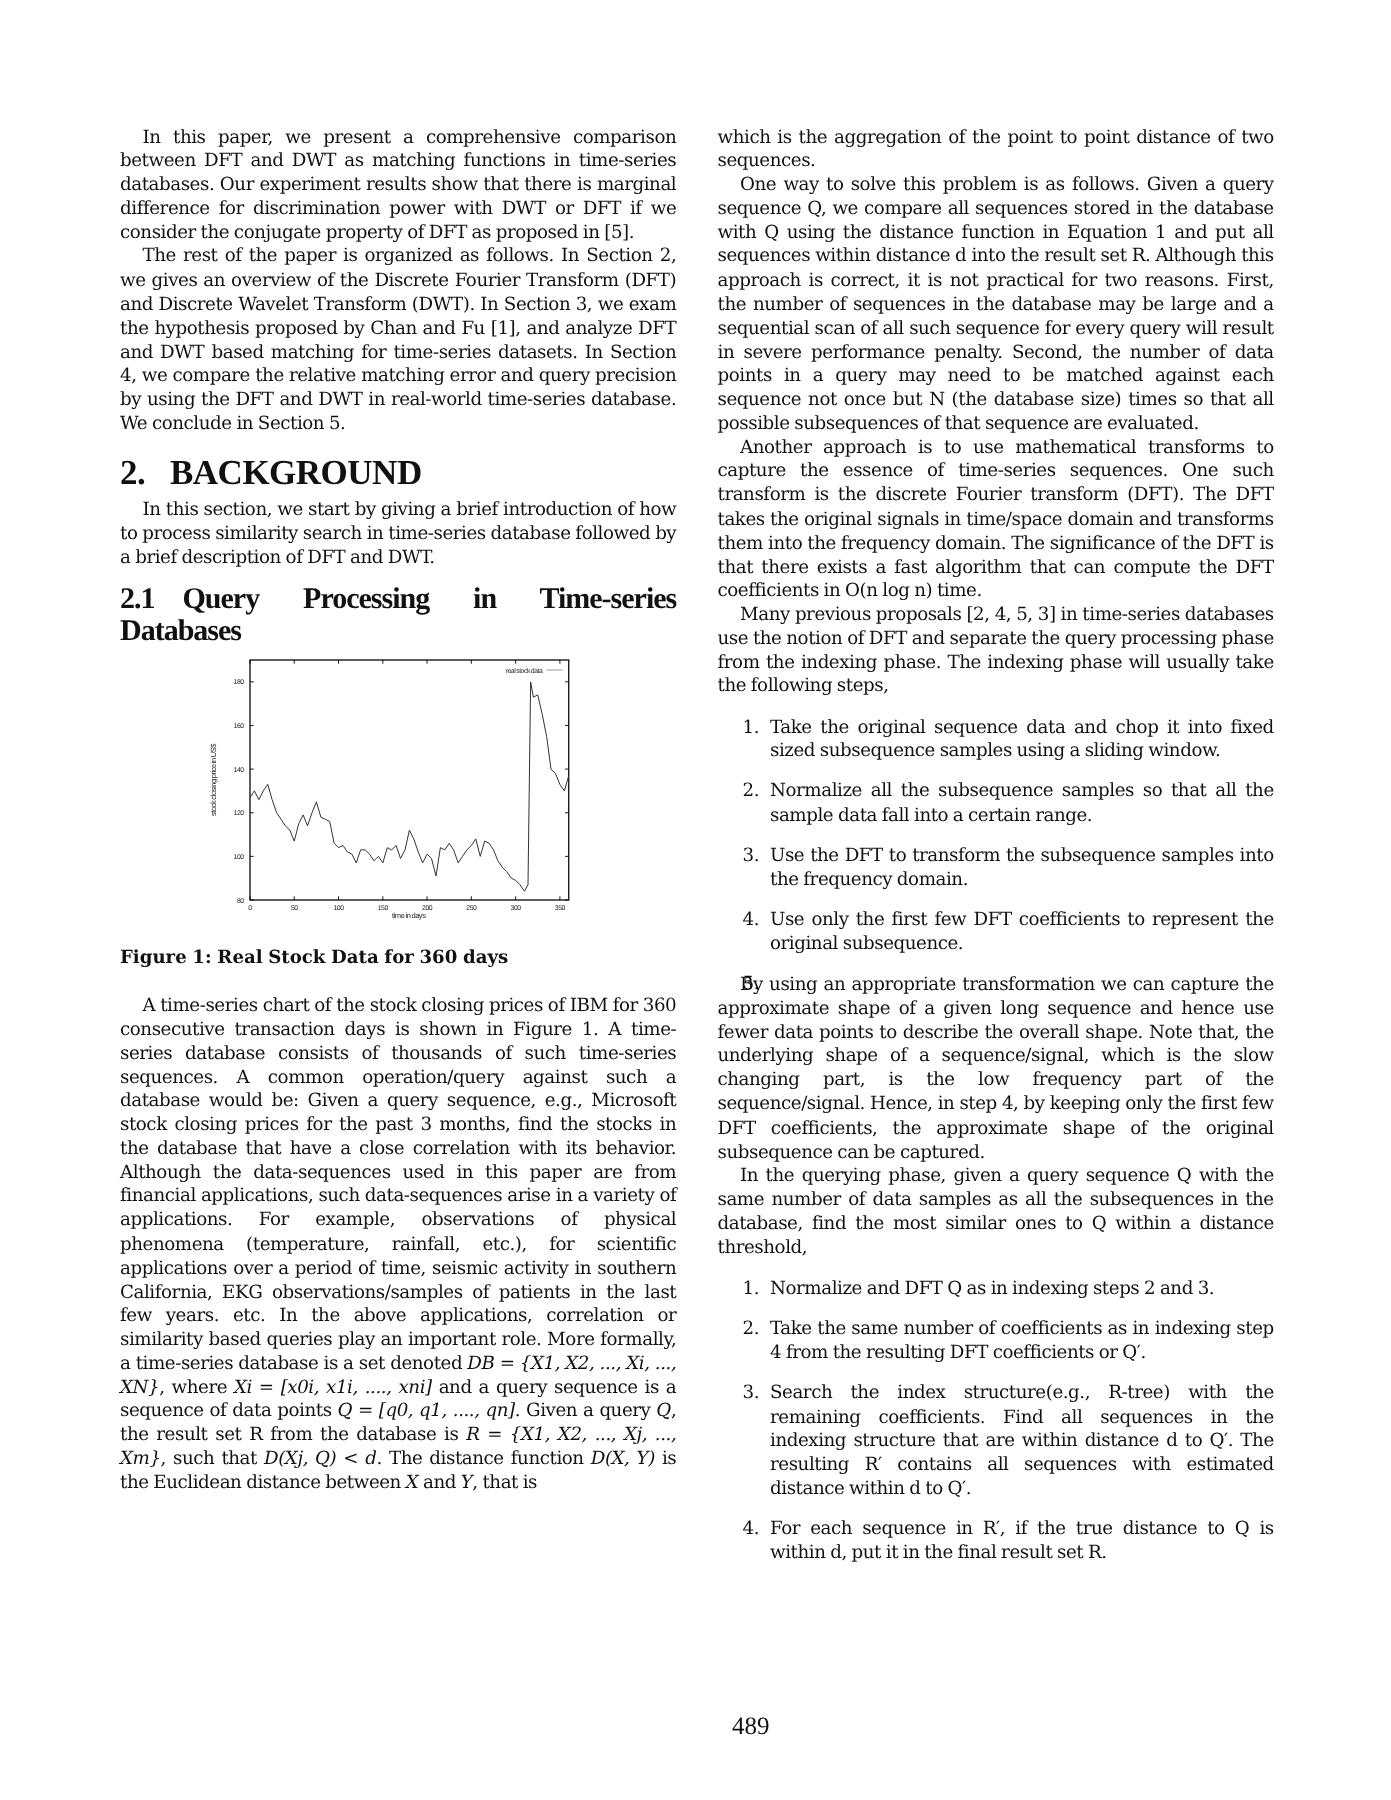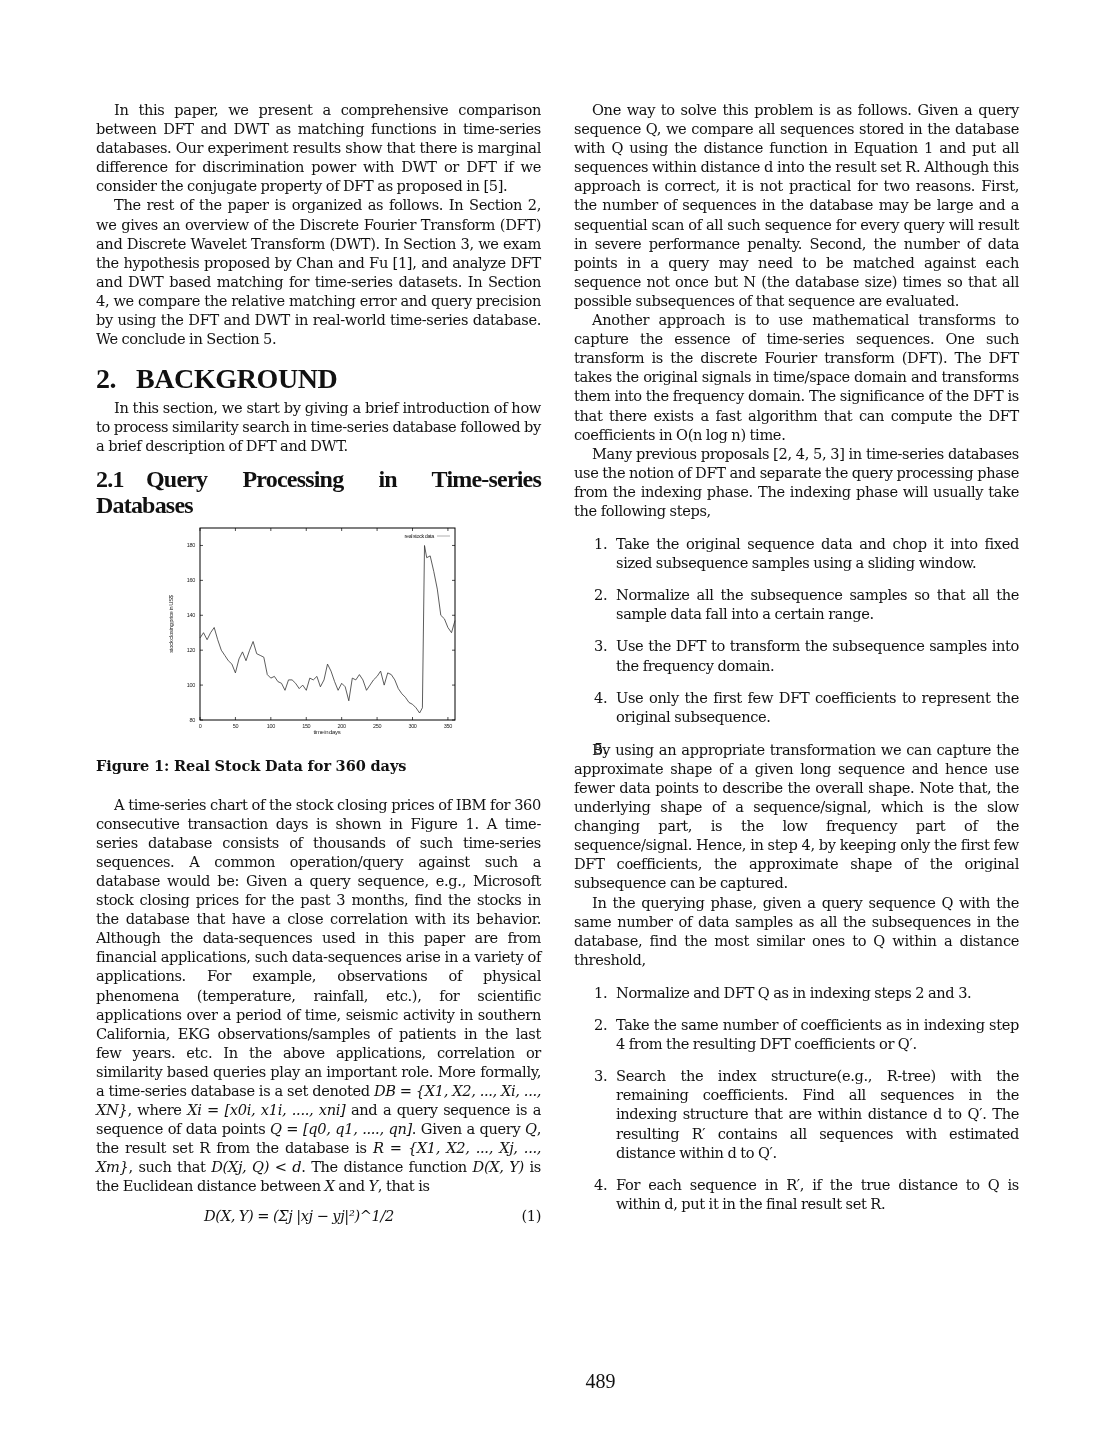--- a/index.html
+++ b/index.html
@@ -94,27 +94,24 @@
       <text id="xlabel" x="231" y="208" font-size="6" fill="#222" text-anchor="middle">time in days</text>
       <text x="338" y="12" font-size="5.5" fill="#222" text-anchor="end">real stock data</text>
       <line x1="341" y1="10" x2="354" y2="10" stroke="#999" stroke-width="0.8"></line>
       <polyline id="series" fill="none" stroke="#333" stroke-width="0.8" points="104.0,112.0 107.5,106.7 111.1,113.7 114.6,106.7 118.2,101.5 121.7,113.7 125.3,124.2 128.8,129.4 132.3,134.7 135.9,138.1 139.4,146.9 143.0,132.9 146.5,125.9 150.0,134.7 153.6,124.2 157.1,115.5 160.7,127.7 164.2,129.4 167.8,131.2 171.3,148.6 174.8,152.1 178.4,150.4 181.9,155.6 185.5,157.3 189.0,164.3 192.5,153.9 196.1,153.9 199.6,157.3 203.2,162.6 206.7,159.1 210.3,164.3 213.8,152.1 217.3,153.9 220.9,150.4 224.4,160.8 228.0,153.9 231.5,138.1 235.0,145.1 238.6,155.6 242.1,164.3 245.7,157.3 249.2,160.8 252.8,174.8 256.3,152.1 259.8,153.9 263.4,148.6 266.9,153.9 270.5,164.3 274.0,159.1 277.5,153.9 281.1,150.4 284.6,145.1 288.2,159.1 291.7,146.9 295.3,148.6 298.8,153.9 302.3,162.6 305.9,167.8 309.4,171.3 313.0,176.5 316.5,178.3 320.0,181.8 323.6,187.0 326.4,181.8 328.5,19.5 330.7,31.7 334.2,29.9 337.8,45.6 341.3,63.1 344.8,89.3 348.4,92.8 351.9,101.5 355.5,106.7 359.0,94.5"></polyline>
     </svg>
   </div>
   <div class="caption">Figure 1: Real Stock Data for 360 days</div>
 
   <p class="ind"><span>A time-series chart of the stock closing prices of IBM for 360 consecutive transaction days is shown in Figure 1. A time-series database consists of thousands of such time-series sequences. A common operation/query against such a database would be: Given a query sequence, e.g., Microsoft stock closing prices for the past 3 months, find the stocks in the database that have a close correlation with its behavior. Although the data-sequences used in this paper are from financial applications, such data-sequences arise in a variety of applications. For example, observations of physical phenomena (temperature, rainfall, etc.), for scientific applications over a period of time, seismic activity in southern California, EKG observations/samples of patients in the last few years. etc. In the above applications, correlation or similarity based queries play an important role. More formally, a time-series database is a set denoted </span><i>DB = {X1, X2, ..., Xi, ..., XN}</i><span>, where </span><i>Xi = [x0i, x1i, ...., xni]</i><span> and a query sequence is a sequence of data points </span><i>Q = [q0, q1, ...., qn]</i><span>. Given a query </span><i>Q</i><span>, the result set R from the database is </span><i>R = {X1, X2, ..., Xj, ..., Xm}</i><span>, such that </span><i>D(Xj, Q) &lt; d</i><span>. The distance function </span><i>D(X, Y)</i><span> is the Euclidean distance between </span><i>X</i><span> and </span><i>Y</i><span>, that is</span></p>
 
-  <div class="eq">
-    <span class="expr">D(X, Y) = (Σj |xj − yj|²)^1/2</span>
-    <span class="eqnum">(1)</span>
-  </div>
 </div>
 
 <div class="col right">
+  <p>which is the aggregation of the point to point distance of two sequences.</p>
   <p class="ind">One way to solve this problem is as follows. Given a query sequence Q, we compare all sequences stored in the database with Q using the distance function in Equation 1 and put all sequences within distance d into the result set R. Although this approach is correct, it is not practical for two reasons. First, the number of sequences in the database may be large and a sequential scan of all such sequence for every query will result in severe performance penalty. Second, the number of data points in a query may need to be matched against each sequence not once but N (the database size) times so that all possible subsequences of that sequence are evaluated.</p>
   <p class="ind">Another approach is to use mathematical transforms to capture the essence of time-series sequences. One such transform is the discrete Fourier transform (DFT). The DFT takes the original signals in time/space domain and transforms them into the frequency domain. The significance of the DFT is that there exists a fast algorithm that can compute the DFT coefficients in O(n log n) time.</p>
   <p class="ind">Many previous proposals [2, 4, 5, 3] in time-series databases use the notion of DFT and separate the query processing phase from the indexing phase. The indexing phase will usually take the following steps,</p>
 
   <ol class="steps" id="indexing-steps">
     <li><span class="n">1.</span><span>Take the original sequence data and chop it into fixed sized subsequence samples using a sliding window.</span></li>
     <li><span class="n">2.</span><span>Normalize all the subsequence samples so that all the sample data fall into a certain range.</span></li>
     <li><span class="n">3.</span><span>Use the DFT to transform the subsequence samples into the frequency domain.</span></li>
     <li><span class="n">4.</span><span>Use only the first few DFT coefficients to represent the original subsequence.</span></li>
     <li><span class="n">5.</span></li>

